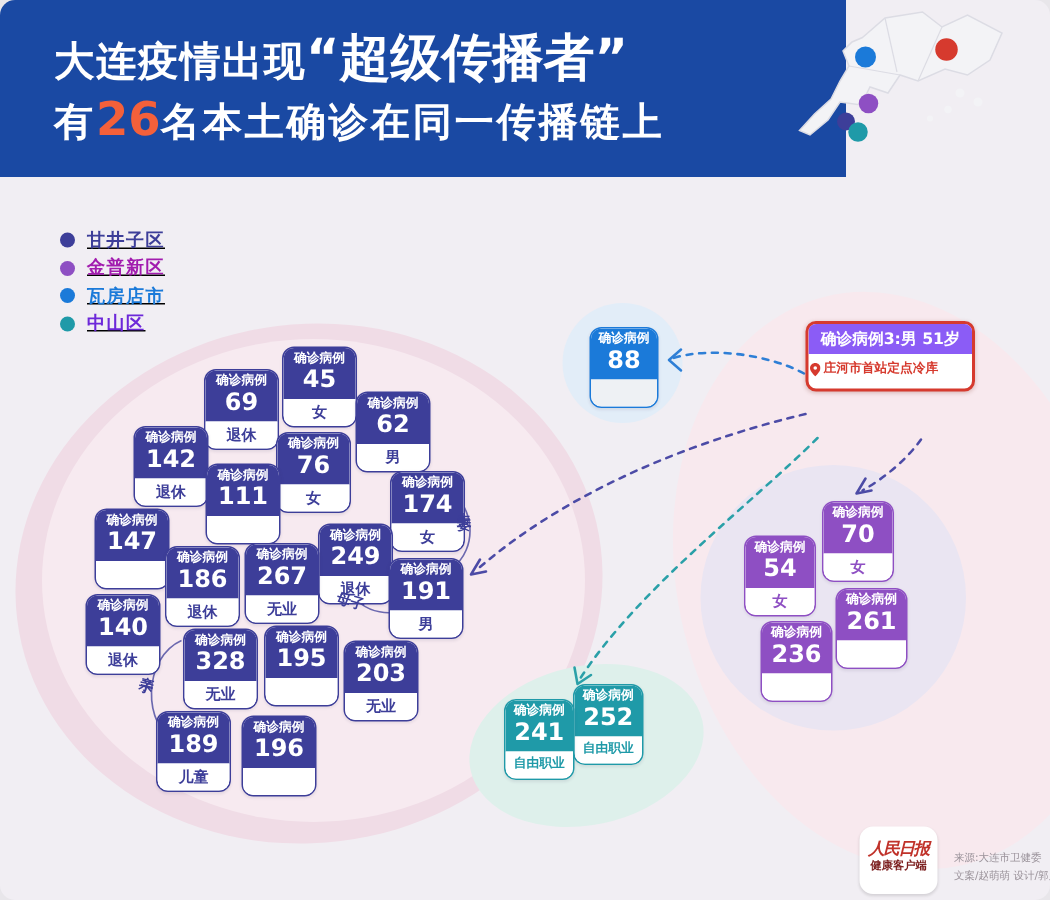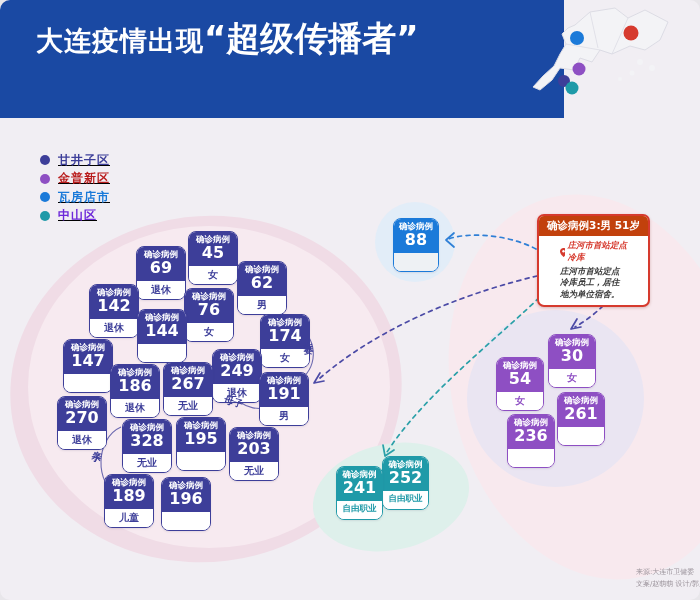--- a/index.html
+++ b/index.html
@@ -36,22 +36,22 @@
   .case-card.g-wafangdian{width:46px;}
   .case-card.g-wafangdian .bd{background:#eef1f4;}
   .case-card.g-jinpu{width:48px;}
   .case-card.g-zhongshan{width:47px;}
   .case-card.g-zhongshan .bd{font-size:8.5px;}
   
   .rel{position:absolute;z-index:3;color:#3d3e99;font-size:9.5px;font-weight:bold;line-height:1.1;}
   .rel.v{writing-mode:vertical-rl;letter-spacing:3px;}
   
   .callout{position:absolute;left:537px;top:214px;width:113px;z-index:5;background:#fff;border:2px solid #d63a2e;border-radius:7px;overflow:hidden;box-shadow:0 1px 3px rgba(120,30,20,.25);}
-  .callout .c-hd{background:#c2410c;color:#fff;font-size:10.5px;font-weight:bold;text-align:center;padding:3px 2px;letter-spacing:0;}
-  .callout .c-bd{padding:4px 21px 5px;font-style:italic;}
+  .callout .c-hd{background:#8b5cf6;color:#fff;font-size:10.5px;font-weight:bold;text-align:center;padding:3px 2px;letter-spacing:0;}
+  .callout .c-bd{padding:4px 1px 5px;}
   .callout .c-loc{color:#d63a2e;font-size:8.5px;font-weight:bold;display:flex;align-items:center;gap:2px;margin-bottom:2px;}
   .callout .c-desc{color:#3a3a3a;font-size:8.5px;font-weight:bold;line-height:1.35;}
   
   .logo-box{position:absolute;left:573px;top:551px;width:52px;height:45px;background:#fff;border-radius:9px;z-index:4;box-shadow:0 1px 2px rgba(0,0,0,.12);text-align:center;padding-top:8px;}
   .logo-l1{color:#c0322a;font-size:11px;font-weight:bold;font-style:italic;line-height:1.2;letter-spacing:-1px;}
   .logo-l2{color:#7c1f1f;font-size:7.5px;font-weight:bold;letter-spacing:0;}
   .credits{position:absolute;left:636px;top:566px;z-index:4;color:#9b939b;font-size:7px;line-height:1.75;white-space:nowrap;}
 </style>
 </head>
 <body>
@@ -86,20 +86,23 @@
     <g stroke="#4c4ba6" stroke-width="1.7" fill="none" stroke-dasharray="4 4.5" stroke-linecap="round">
       <path d="M 614,293 C 604,307 589,319 575,327"></path>
       <path d="M 571,329 L 581,327 M 571,329 L 577,319" stroke-dasharray="none"></path>
     </g>
   </svg>
 
   <div class="banner" style="background: rgb(26, 73, 163);">
     <div class="title-l1">
       <span>大连疫情出现</span><span class="hl">“超级传播者”</span>
     </div>
+    <div class="title-l2">
+      <span>有</span><span class="n26" id="n26" style="color: rgb(244, 96, 58);">26</span><span>名本土确诊在同一传播链上</span>
+    </div>
     <svg class="map-svg" id="map-svg" width="180" height="112">
       <path d="M 55,25 L 70,12 L 95,8 L 108,18 L 125,10 L 148,22 L 140,40 L 125,50 L 110,46 L 92,54 L 80,50 L 72,62 L 60,58 L 54,70 L 40,68 L 32,80 L 20,90 L 13,87 L 23,76 L 34,66 L 40,54 L 46,44 L 42,34 L 48,28 Z" fill="#f3f3f6" stroke="#dcdce4" stroke-width="1"></path>
       <path d="M 70,12 L 78,48 M 108,18 L 92,54 M 46,44 L 80,50" stroke="#dcdce4" stroke-width="0.8" fill="none"></path>
       <circle cx="120" cy="62" r="3" fill="#f3f3f6"></circle>
       <circle cx="132" cy="68" r="3" fill="#f3f3f6"></circle>
       <circle cx="112" cy="73" r="2.5" fill="#f3f3f6"></circle>
       <circle cx="100" cy="79" r="2" fill="#f3f3f6"></circle>
     <circle cx="57" cy="38" r="7" fill="#1b7ad9"></circle>
         <circle cx="111" cy="33" r="7.5" fill="#d63a2e"></circle>
         <circle cx="59" cy="69" r="6.5" fill="#8e4fc3"></circle>
@@ -108,21 +111,21 @@
       </svg>
   </div>
 
   <div class="legend" id="legend">
       <div class="legend-row">
         <span class="legend-dot" style="background: rgb(61, 62, 153);"></span>
         <span class="legend-label" style="color: rgb(61, 62, 153);">甘井子区</span>
       </div>
       <div class="legend-row">
         <span class="legend-dot" style="background: rgb(142, 79, 195);"></span>
-        <span class="legend-label" style="color: #b91c1c;">金普新区</span>
+        <span class="legend-label" style="color: #a21caf;">金普新区</span>
       </div>
       <div class="legend-row">
         <span class="legend-dot" style="background: rgb(27, 122, 217);"></span>
         <span class="legend-label" style="color: rgb(27, 122, 217);">瓦房店市</span>
       </div>
       <div class="legend-row">
         <span class="legend-dot" style="background: rgb(31, 154, 168);"></span>
         <span class="legend-label" style="color: #6d28d9;">中山区</span>
       </div>
     </div>
@@ -159,21 +162,21 @@
       <div class="case-card g-ganjingzi" style="left: 184px; top: 288px; border-color: rgb(61, 62, 153);">
         <div class="hd" style="background: rgb(61, 62, 153);">
           <span class="lbl">确诊病例</span>
           <span class="num">76</span>
         </div>
         <div class="bd" style="color: rgb(61, 62, 153);">女</div>
       </div>
       <div class="case-card g-ganjingzi" style="left: 137px; top: 309px; border-color: rgb(61, 62, 153);">
         <div class="hd" style="background: rgb(61, 62, 153);">
           <span class="lbl">确诊病例</span>
-          <span class="num">144</span>
+          <span class="num">111</span>
         </div>
         <div class="bd" style="color: rgb(61, 62, 153);"></div>
       </div>
       <div class="case-card g-ganjingzi" style="left: 260px; top: 314px; border-color: rgb(61, 62, 153);">
         <div class="hd" style="background: rgb(61, 62, 153);">
           <span class="lbl">确诊病例</span>
           <span class="num">174</span>
         </div>
         <div class="bd" style="color: rgb(61, 62, 153);">女</div>
       </div>
@@ -208,21 +211,21 @@
       <div class="case-card g-ganjingzi" style="left: 259px; top: 372px; border-color: rgb(61, 62, 153);">
         <div class="hd" style="background: rgb(61, 62, 153);">
           <span class="lbl">确诊病例</span>
           <span class="num">191</span>
         </div>
         <div class="bd" style="color: rgb(61, 62, 153);">男</div>
       </div>
       <div class="case-card g-ganjingzi" style="left: 57px; top: 396px; border-color: rgb(61, 62, 153);">
         <div class="hd" style="background: rgb(61, 62, 153);">
           <span class="lbl">确诊病例</span>
-          <span class="num">270</span>
+          <span class="num">140</span>
         </div>
         <div class="bd" style="color: rgb(61, 62, 153);">退休</div>
       </div>
       <div class="case-card g-ganjingzi" style="left: 176px; top: 417px; border-color: rgb(61, 62, 153);">
         <div class="hd" style="background: rgb(61, 62, 153);">
           <span class="lbl">确诊病例</span>
           <span class="num">195</span>
         </div>
         <div class="bd" style="color: rgb(61, 62, 153);"></div>
       </div>
@@ -257,21 +260,21 @@
       <div class="case-card g-wafangdian" style="left: 393px; top: 218px; border-color: rgb(27, 122, 217);">
         <div class="hd" style="background: rgb(27, 122, 217);">
           <span class="lbl">确诊病例</span>
           <span class="num">88</span>
         </div>
         <div class="bd" style="color: rgb(27, 122, 217);"></div>
       </div>
       <div class="case-card g-jinpu" style="left: 548px; top: 334px; border-color: rgb(142, 79, 195);">
         <div class="hd" style="background: rgb(142, 79, 195);">
           <span class="lbl">确诊病例</span>
-          <span class="num">30</span>
+          <span class="num">70</span>
         </div>
         <div class="bd" style="color: rgb(142, 79, 195);">女</div>
       </div>
       <div class="case-card g-jinpu" style="left: 496px; top: 357px; border-color: rgb(142, 79, 195);">
         <div class="hd" style="background: rgb(142, 79, 195);">
           <span class="lbl">确诊病例</span>
           <span class="num">54</span>
         </div>
         <div class="bd" style="color: rgb(142, 79, 195);">女</div>
       </div>
@@ -314,22 +317,25 @@
   <div class="callout">
     <div class="c-hd">确诊病例3:男 51岁</div>
     <div class="c-bd">
       <div class="c-loc">
         <svg width="7" height="9">
             <path d="M3.5 0C1.6 0 0 1.5 0 3.4 0 5.9 3.5 9 3.5 9S7 5.9 7 3.4C7 1.5 5.4 0 3.5 0z" fill="#d63a2e"></path>
             <circle cx="3.5" cy="3.3" r="1.2" fill="#fff"></circle>
           </svg>
         <span>庄河市首站定点冷库</span>
       </div>
-      <div class="c-desc">庄河市首站定点冷库员工，居住地为单位宿舍。</div>
     </div>
   </div>
 
+  <div class="logo-box">
+    <div class="logo-l1">人民日报</div>
+    <div class="logo-l2">健康客户端</div>
+  </div>
   <div class="credits">
     <div>来源:大连市卫健委</div>
     <div>文案/赵萌萌 设计/郭月坤</div>
   </div>
 
 </div>
 
 </body></html>

